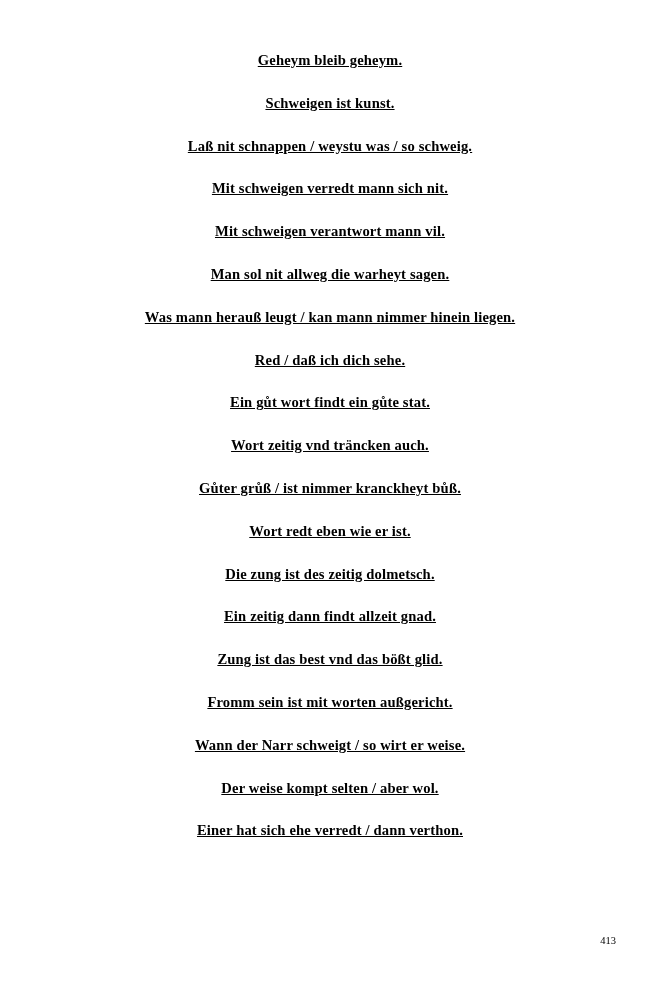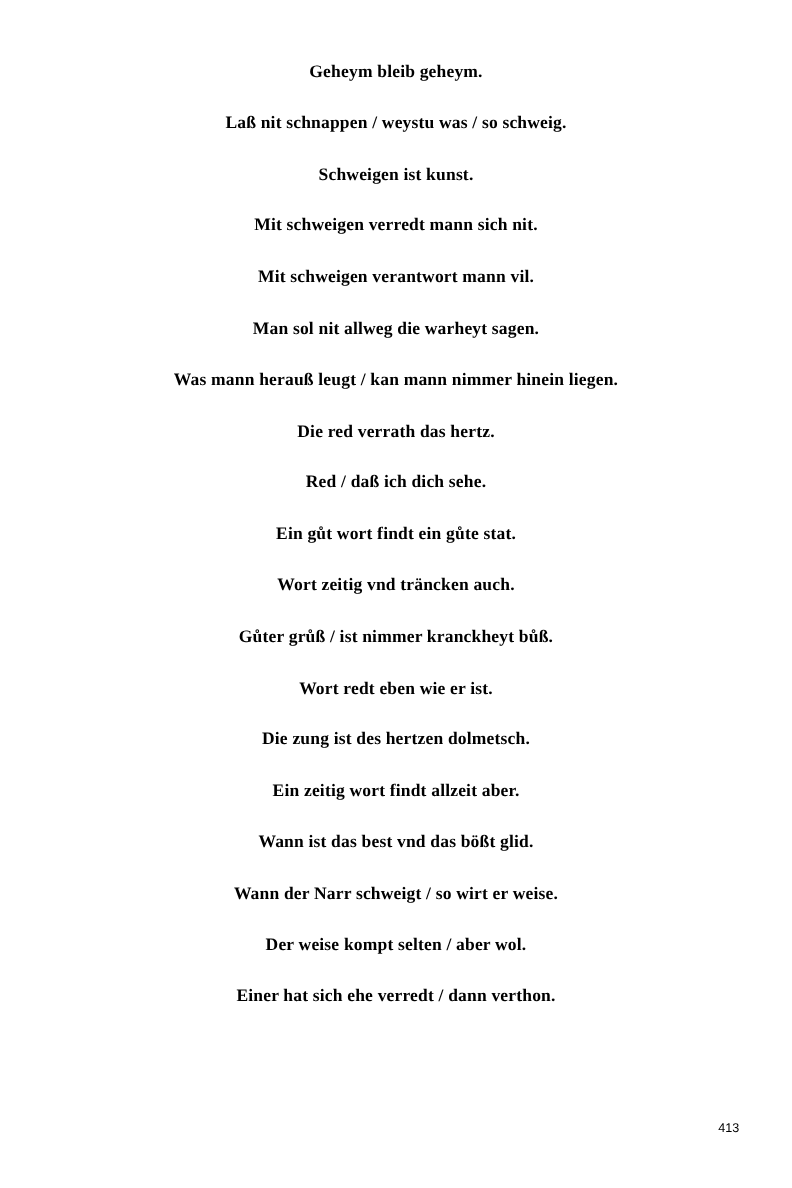--- a/index.html
+++ b/index.html
@@ -20,62 +20,63 @@
     height: 990px;
     box-sizing: border-box;
     padding: 36px 44px 20px 44px;
     position: relative;
   }
   .proverb-list {
     display: block;
     margin: 16px;
     padding: 0;
     list-style: none;
+    text-decoration: underline;
   }
   .proverb {
     text-align: center;
     font-size: 14.6px;
     font-weight: bold;
     line-height: 1.2;
     letter-spacing: 0.15px;
     margin: 0 0 25.3px 0;
     white-space: nowrap;
   }
   .proverb:first-child {
     margin-top: 8px;
   }
   .page-number {
     position: absolute;
     right: 44px;
     bottom: 44px;
     font-size: 10.5px;
     font-weight: normal;
-    font-family: Liberation Sans, sans-serif;
+    font-family: Liberation Serif, serif;
     color: #000000;
   }
 </style>
 </head>
 <body>
 
 <div class="page">
   <div class="proverb-list">
     <p class="proverb">Geheym bleib geheym.</p>
+    <p class="proverb">Schweigen ist kunst.</p>
     <p class="proverb">Laß nit schnappen / weystu was / so schweig.</p>
-    <p class="proverb">Schweigen ist kunst.</p>
     <p class="proverb">Mit schweigen verredt mann sich nit.</p>
     <p class="proverb">Mit schweigen verantwort mann vil.</p>
     <p class="proverb">Man sol nit allweg die warheyt sagen.</p>
     <p class="proverb">Was mann herauß leugt / kan mann nimmer hinein liegen.</p>
-    <p class="proverb">Die red verrath das hertz.</p>
     <p class="proverb">Red / daß ich dich sehe.</p>
     <p class="proverb">Ein gůt wort findt ein gůte stat.</p>
     <p class="proverb">Wort zeitig vnd träncken auch.</p>
     <p class="proverb">Gůter grůß / ist nimmer kranckheyt bůß.</p>
     <p class="proverb">Wort redt eben wie er ist.</p>
-    <p class="proverb">Die zung ist des hertzen dolmetsch.</p>
-    <p class="proverb">Ein zeitig wort findt allzeit aber.</p>
-    <p class="proverb">Wann ist das best vnd das bößt glid.</p>
+    <p class="proverb">Die zung ist des zeitig dolmetsch.</p>
+    <p class="proverb">Ein zeitig dann findt allzeit gnad.</p>
+    <p class="proverb">Zung ist das best vnd das bößt glid.</p>
+    <p class="proverb">Fromm sein ist mit worten außgericht.</p>
     <p class="proverb">Wann der Narr schweigt / so wirt er weise.</p>
     <p class="proverb">Der weise kompt selten / aber wol.</p>
     <p class="proverb">Einer hat sich ehe verredt / dann verthon.</p>
   </div>
   <div class="page-number">413</div>
 </div>
 
 </body></html>

